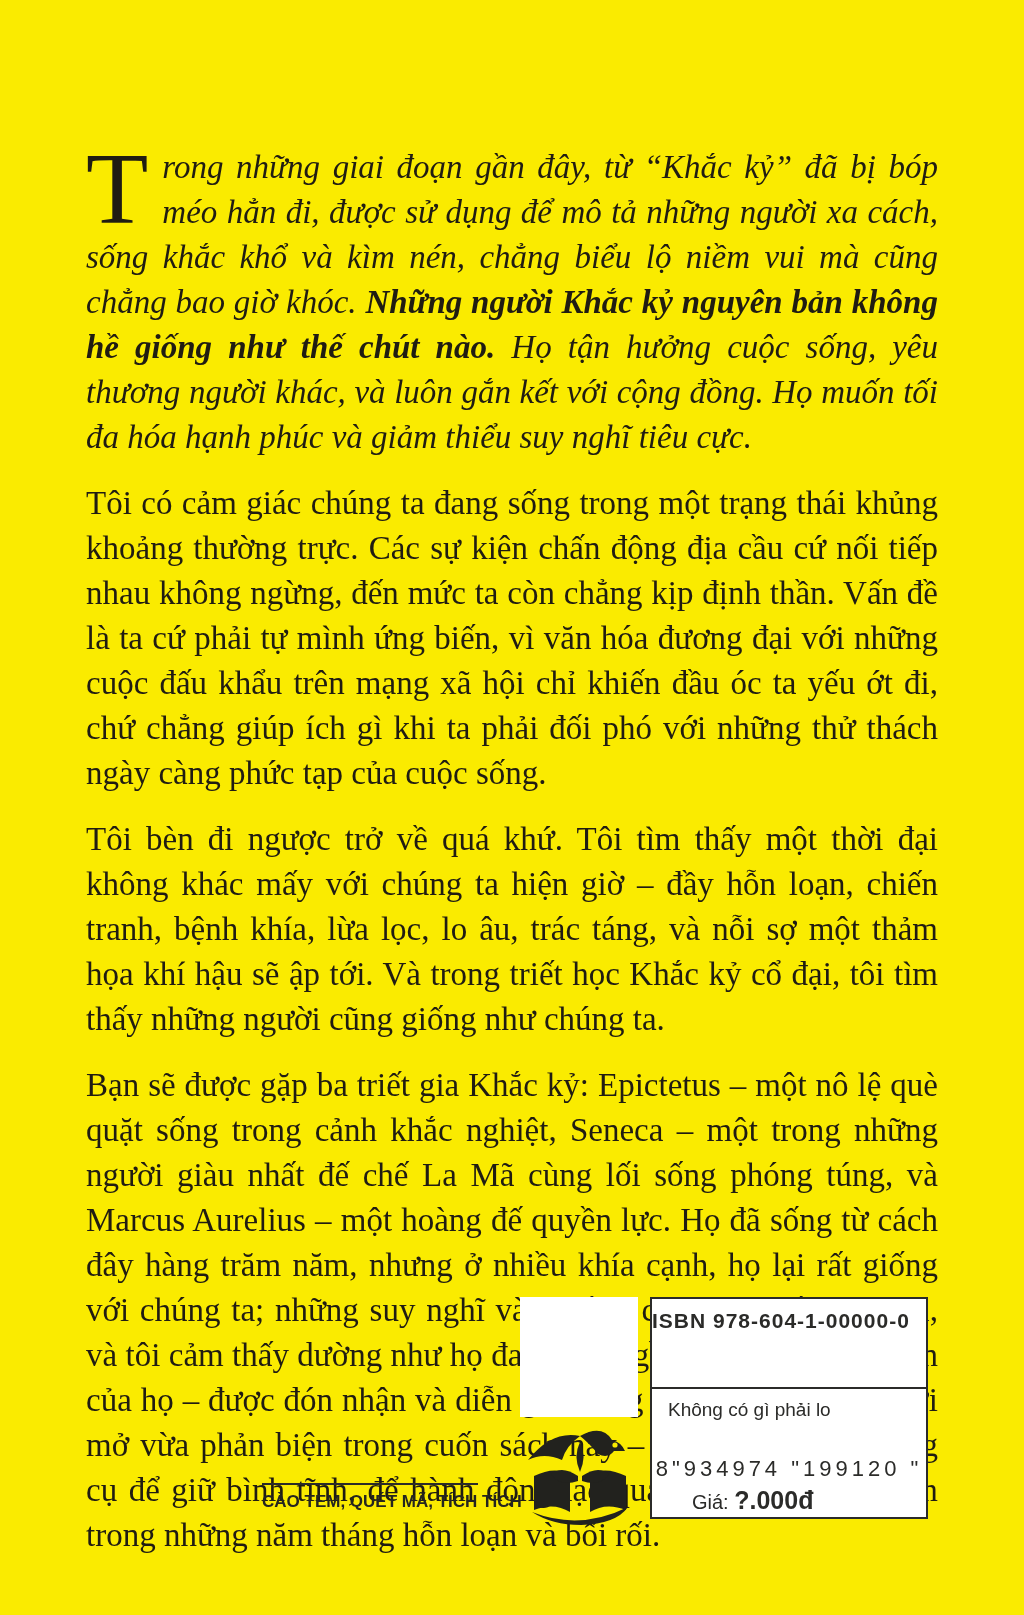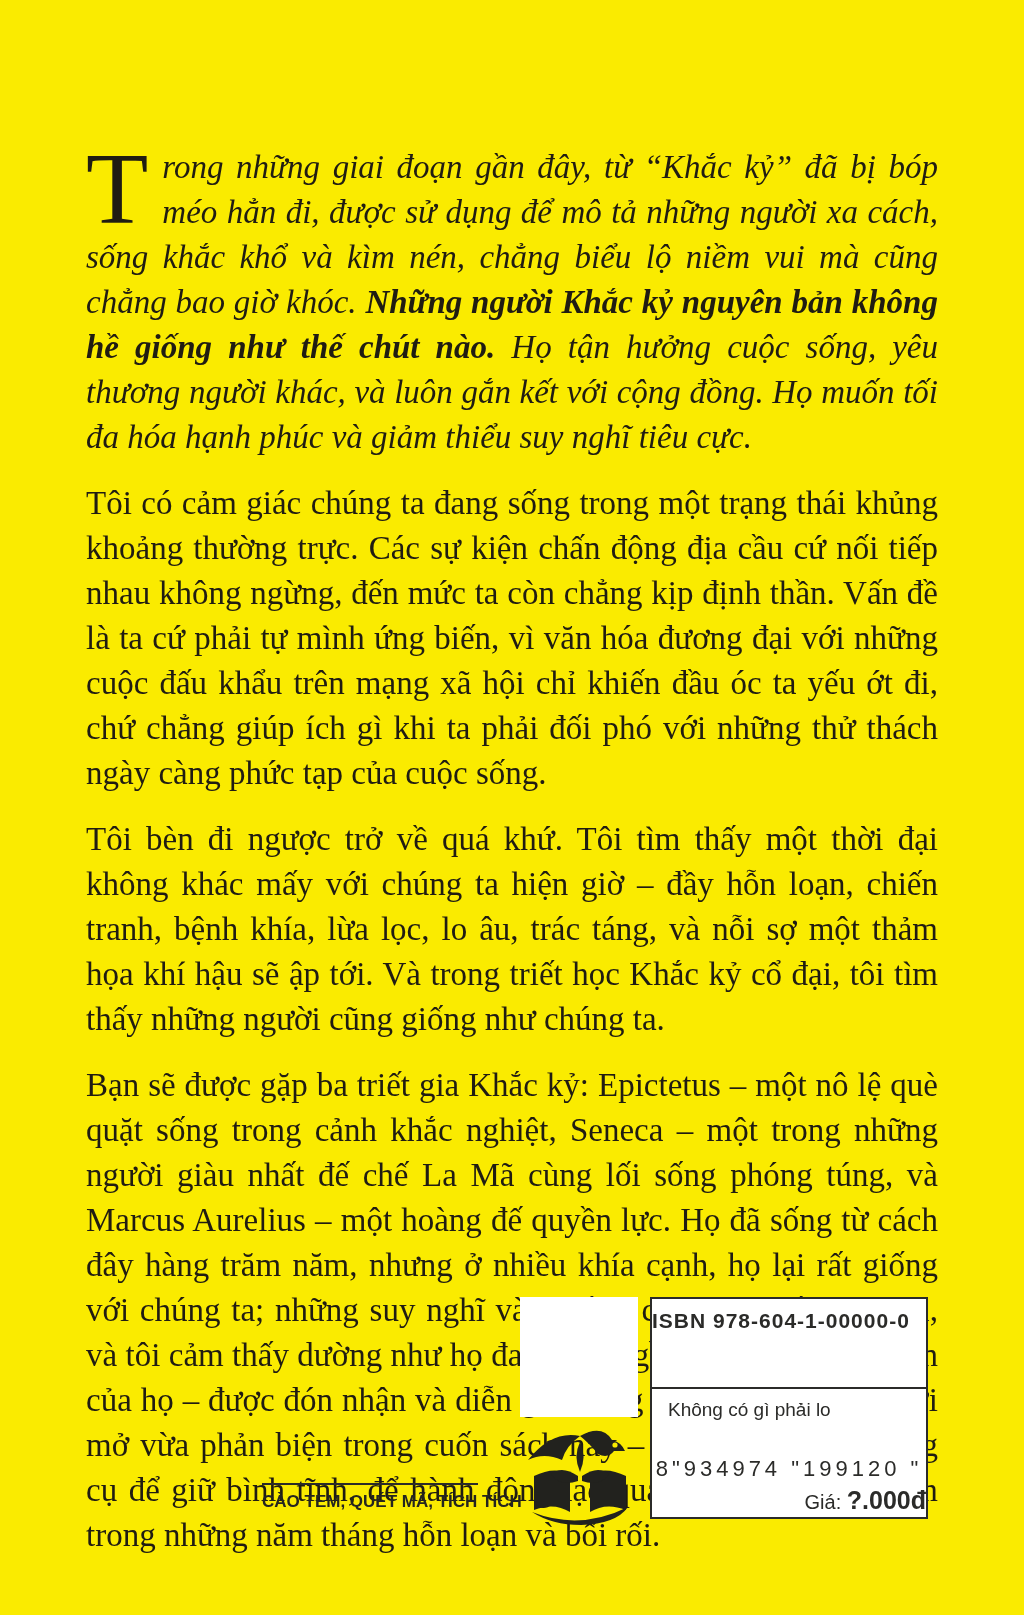--- a/index.html
+++ b/index.html
@@ -83,21 +83,21 @@
     position: absolute;
     top: 157px; left: 0; right: 0;
     text-align: center;
     font-size: 22px;
     letter-spacing: 4px;
     white-space: nowrap;
   }
   .box-price {
     position: absolute;
     top: 187px; left: 0; right: 0;
-    text-align: right;
+    text-align: left;
     font-size: 20px;
     margin-left: 40px;
   }
   .box-price .price-value {
     font-weight: bold;
     font-size: 25px;
   }
   .loyalty {
     position: absolute;
     left: 262px;

